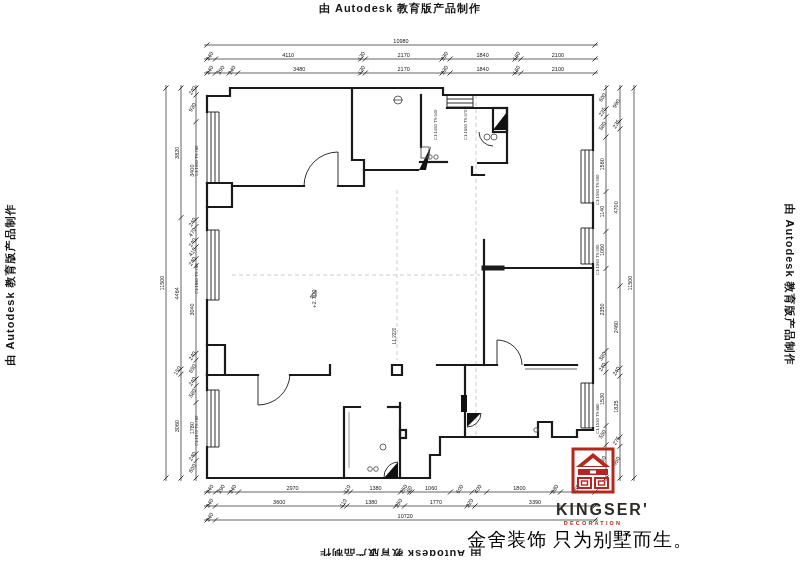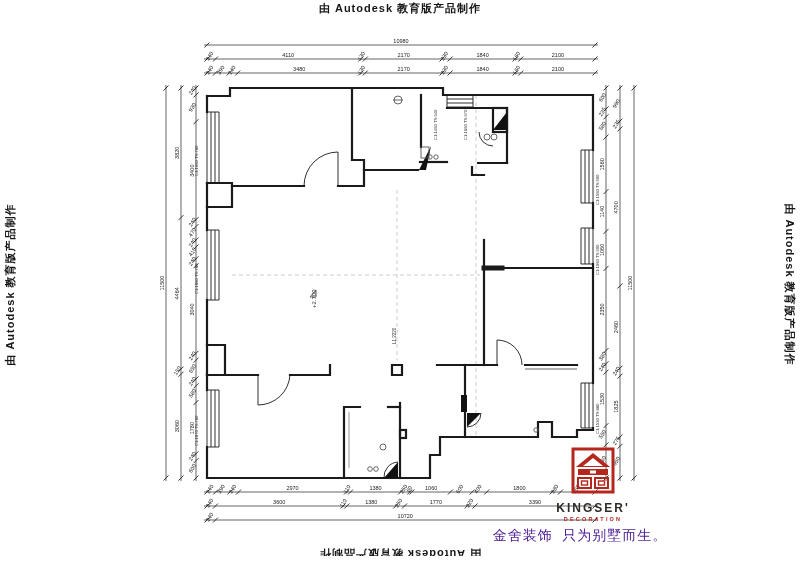--- a/index.html
+++ b/index.html
@@ -5,24 +5,24 @@
   html,body{margin:0;padding:0;background:#ffffff;}
   .canvas{position:relative;width:800px;height:556px;background:#fff;overflow:hidden;
           font-family:"Liberation Sans",sans-serif;color:#151515;}
   .edge{position:absolute;font-size:11px;font-weight:bold;letter-spacing:1px;color:#161616;white-space:nowrap;}
   .edge-top{top:1px;left:0;width:800px;text-align:center;}
   .edge-bottom{top:546px;left:0;width:800px;text-align:center;transform:rotate(180deg);}
   .edge-left{top:277px;left:-102px;width:224px;text-align:center;transform:rotate(-90deg);}
   .edge-right{top:277px;left:677px;width:224px;text-align:center;transform:rotate(90deg);}
   #plan{position:absolute;left:0;top:0;}
   .logo{position:absolute;left:556px;top:447px;width:74px;text-align:center;}
-  .brand{font-size:12px;font-weight:bold;letter-spacing:2px;color:#2e2b28;margin-top:2px;}
+  .brand{font-size:16px;font-weight:bold;letter-spacing:2px;color:#2e2b28;margin-top:2px;}
   .brand-sub{font-size:5.5px;font-weight:bold;letter-spacing:2.2px;color:#b5271d;margin-top:1px;}
   .slogan{position:absolute;left:462px;top:527px;width:236px;text-align:center;
-          font-family:Liberation Mono, monospace;font-size:14px;color:#4c1d95;letter-spacing:1px;white-space:nowrap;}
+          font-family:Liberation Serif, serif;font-size:19px;color:#000000;letter-spacing:1px;white-space:nowrap;}
 </style>
 </head>
 <body>
 
 <div class="canvas">
 
   <div class="edge edge-top">由 Autodesk 教育版产品制作</div>
   <div class="edge edge-bottom">由 Autodesk 教育版产品制作</div>
   <div class="edge edge-left">由 Autodesk 教育版产品制作</div>
   <div class="edge edge-right">由 Autodesk 教育版产品制作</div>

